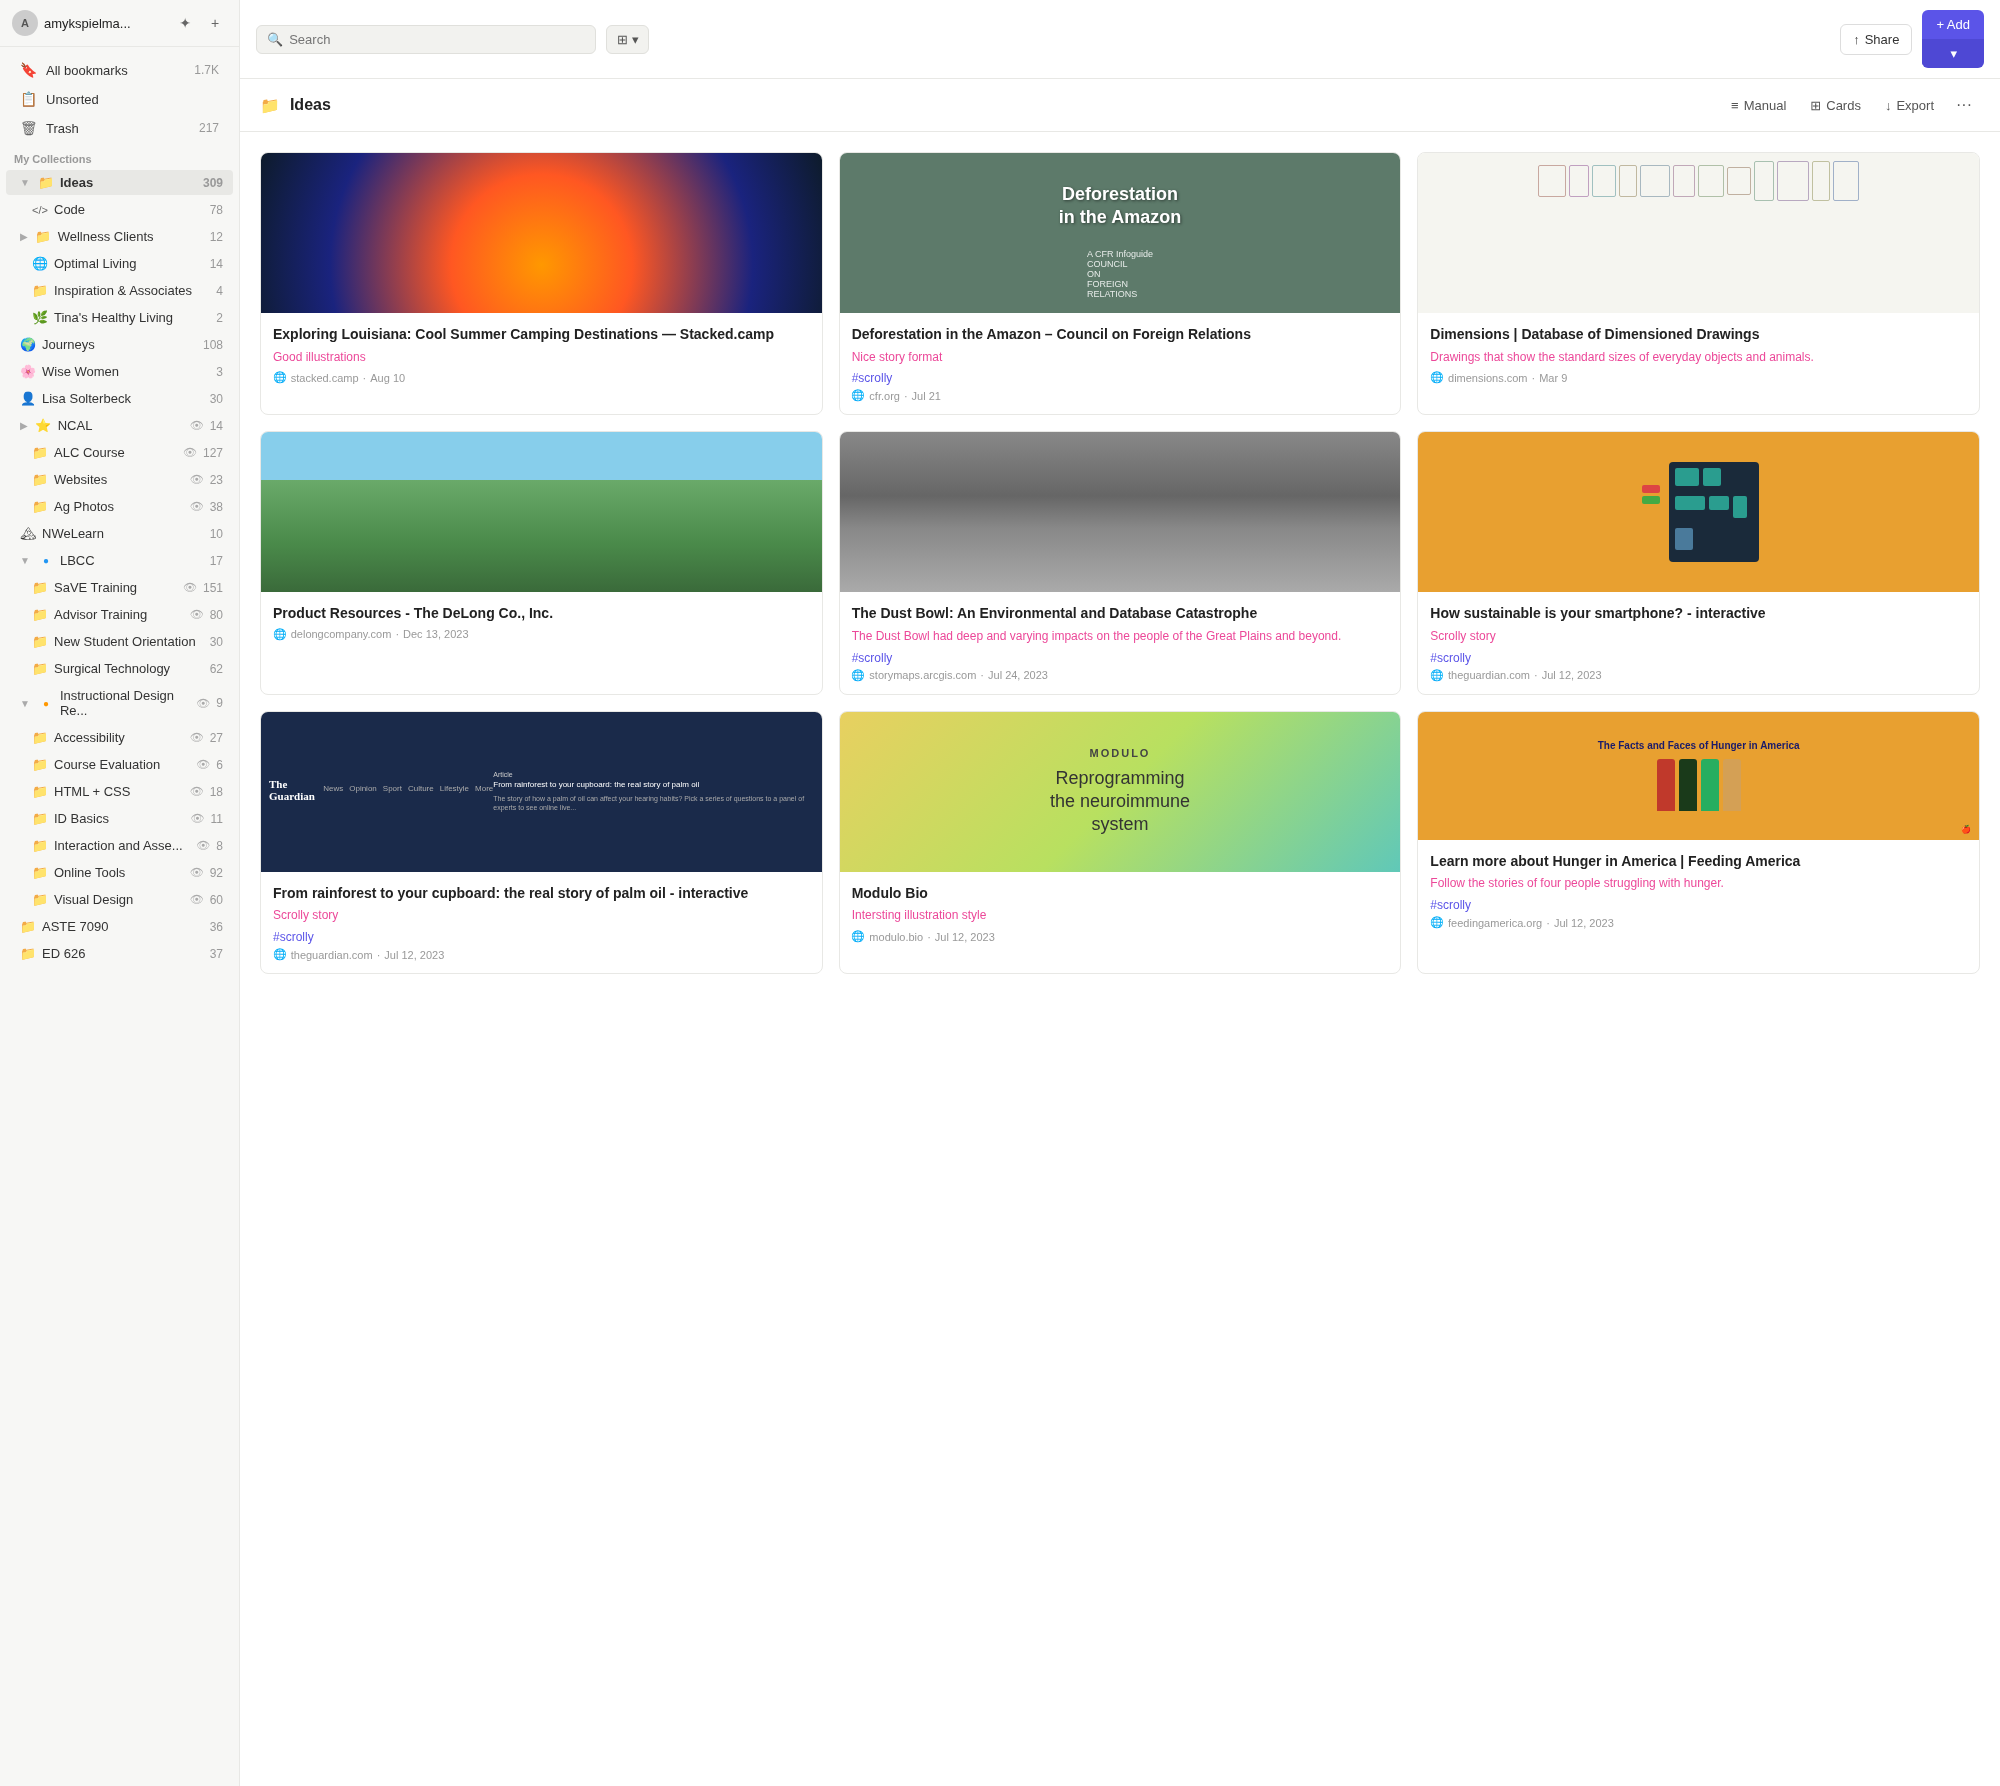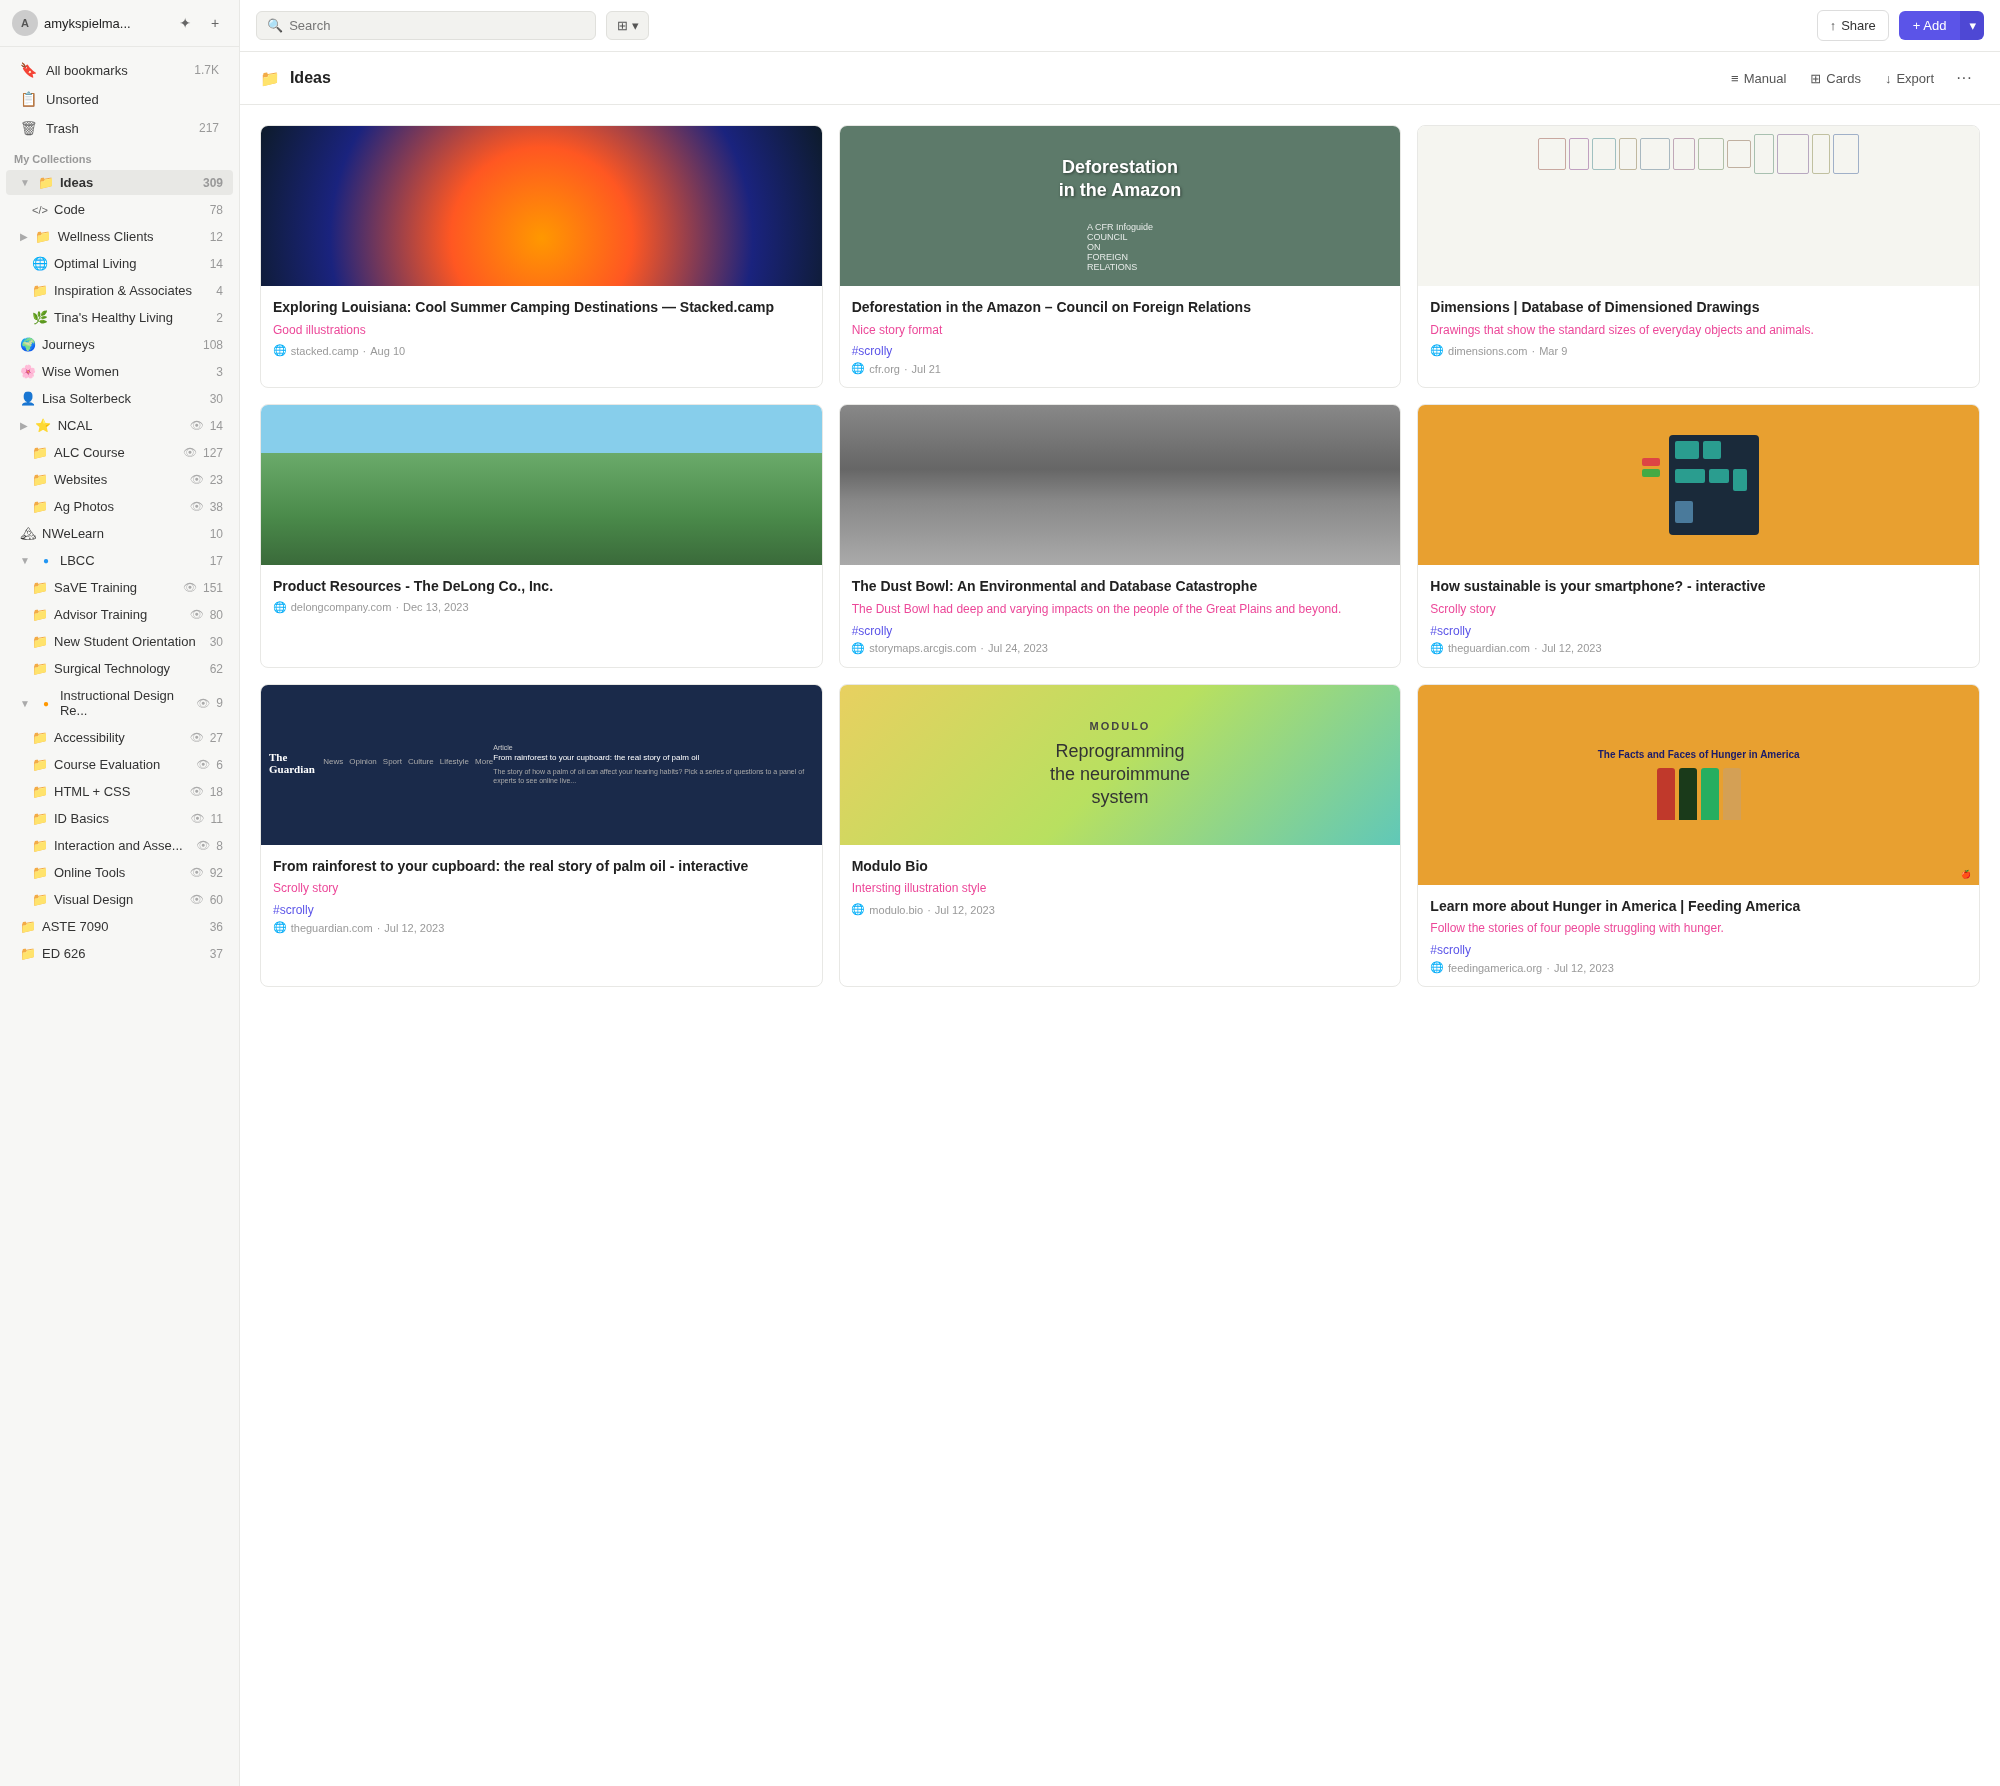--- a/index.html
+++ b/index.html
@@ -84,21 +84,21 @@
       display: flex; align-items: center; gap: 4px; background: #f2f2ef;
       border: 1px solid #e0e0dc; border-radius: 6px; padding: 6px 10px;
       cursor: pointer; color: #555; font-size: 13px;
     }
     .topbar-spacer { flex: 1; }
     .share-btn {
       display: flex; align-items: center; gap: 5px; padding: 7px 12px;
       border: 1px solid #ddd; border-radius: 6px; background: #fff;
       cursor: pointer; font-size: 13px; color: #333;
     }
-    .add-btn-group { display: flex; border-radius: 6px; overflow: hidden; }
+    .add-btn-group { display: flex; border-radius: 6px; overflow: hidden; flex-direction: column; }
     .add-btn {
       background: #5b54e8; color: #fff; border: none; padding: 7px 14px;
       font-size: 13px; cursor: pointer; font-weight: 500;
       display: flex; align-items: center; gap: 4px;
     }
     .add-btn-chevron {
       background: #4e48d4; color: #fff; border: none; padding: 7px 8px;
       font-size: 13px; cursor: pointer; border-left: 1px solid #4e48d4;
     }
 
@@ -553,21 +553,21 @@
           <div class="card-meta">
             <span>🌐</span>
             <span>modulo.bio</span>
             <span>·</span>
             <span>Jul 12, 2023</span>
           </div>
         </div>
       </div>
 
       <div class="card">
-        <div class="card-image-placeholder img-hunger" style="height:200px; display:flex; flex-direction:column; align-items:center; justify-content:center; background:#e8a030; position:relative;">
+        <div class="card-image-placeholder img-hunger" style="height:128px; display:flex; flex-direction:column; align-items:center; justify-content:center; background:#e8a030; position:relative;">
           <div style="font-size:10px;font-weight:700;color:#1a1a6a;text-align:center;margin-bottom:8px;padding:0 8px;">The Facts and Faces of Hunger in America</div>
           <div style="display:flex; gap:4px; align-items:flex-end;">
             <div style="width:18px;height:52px;background:#c0392b;border-radius:3px 3px 0 0;"></div>
             <div style="width:18px;height:52px;background:#1a3a1a;border-radius:3px 3px 0 0;"></div>
             <div style="width:18px;height:52px;background:#27ae60;border-radius:3px 3px 0 0;"></div>
             <div style="width:18px;height:52px;background:#d4a055;border-radius:3px 3px 0 0;"></div>
           </div>
           <div style="position:absolute;bottom:6px;right:8px;font-size:8px;color:#555;font-weight:700;">🍎</div>
         </div>
         <div class="card-body">

